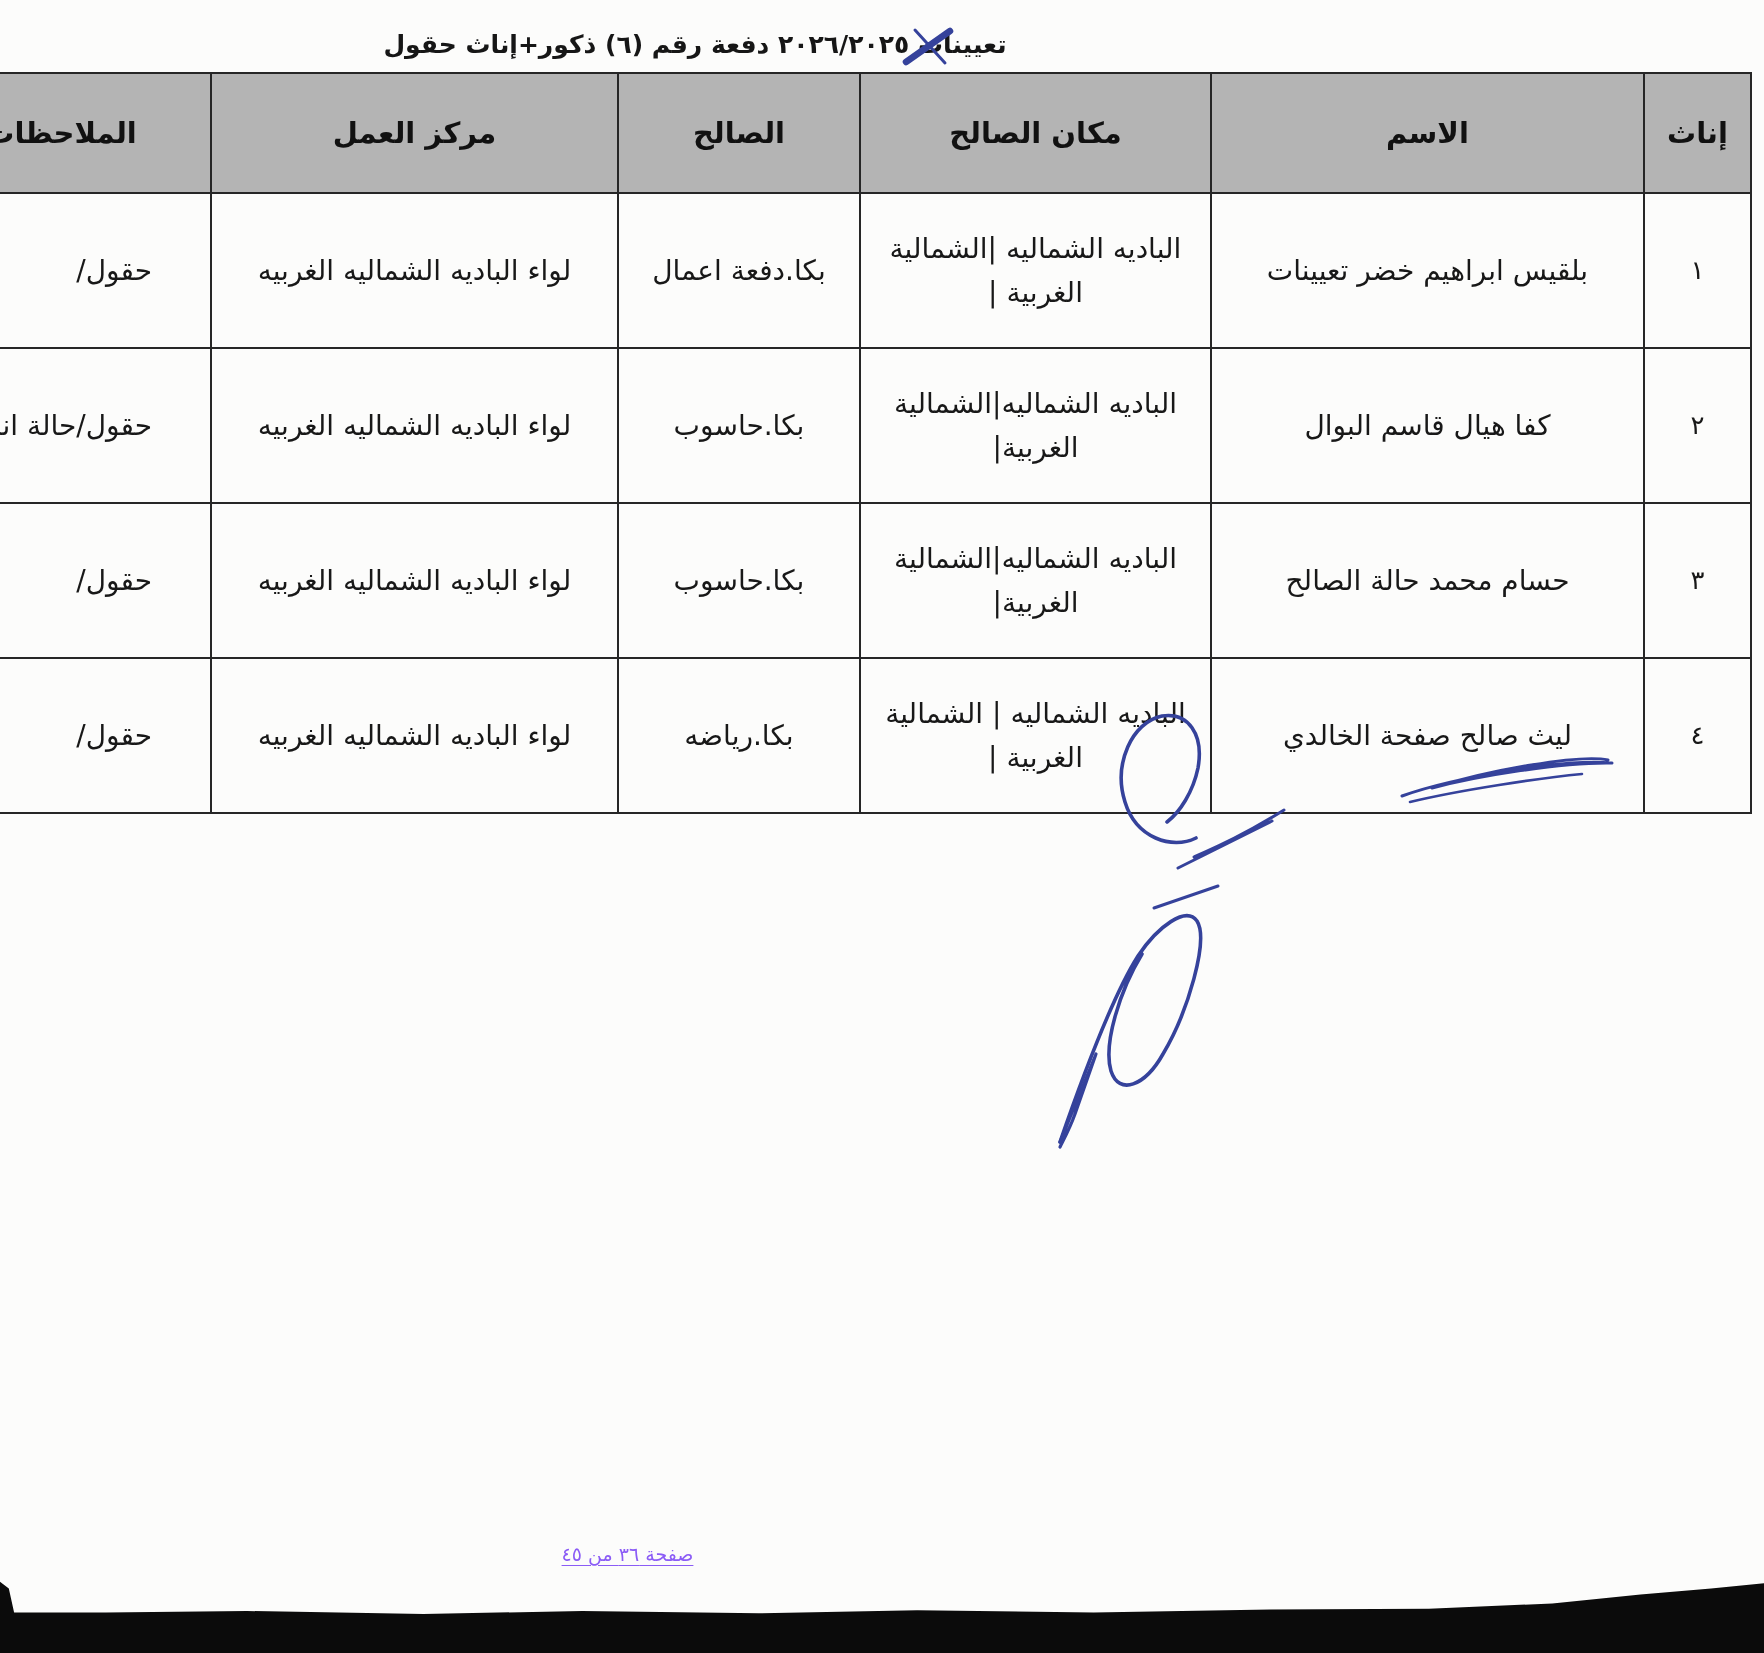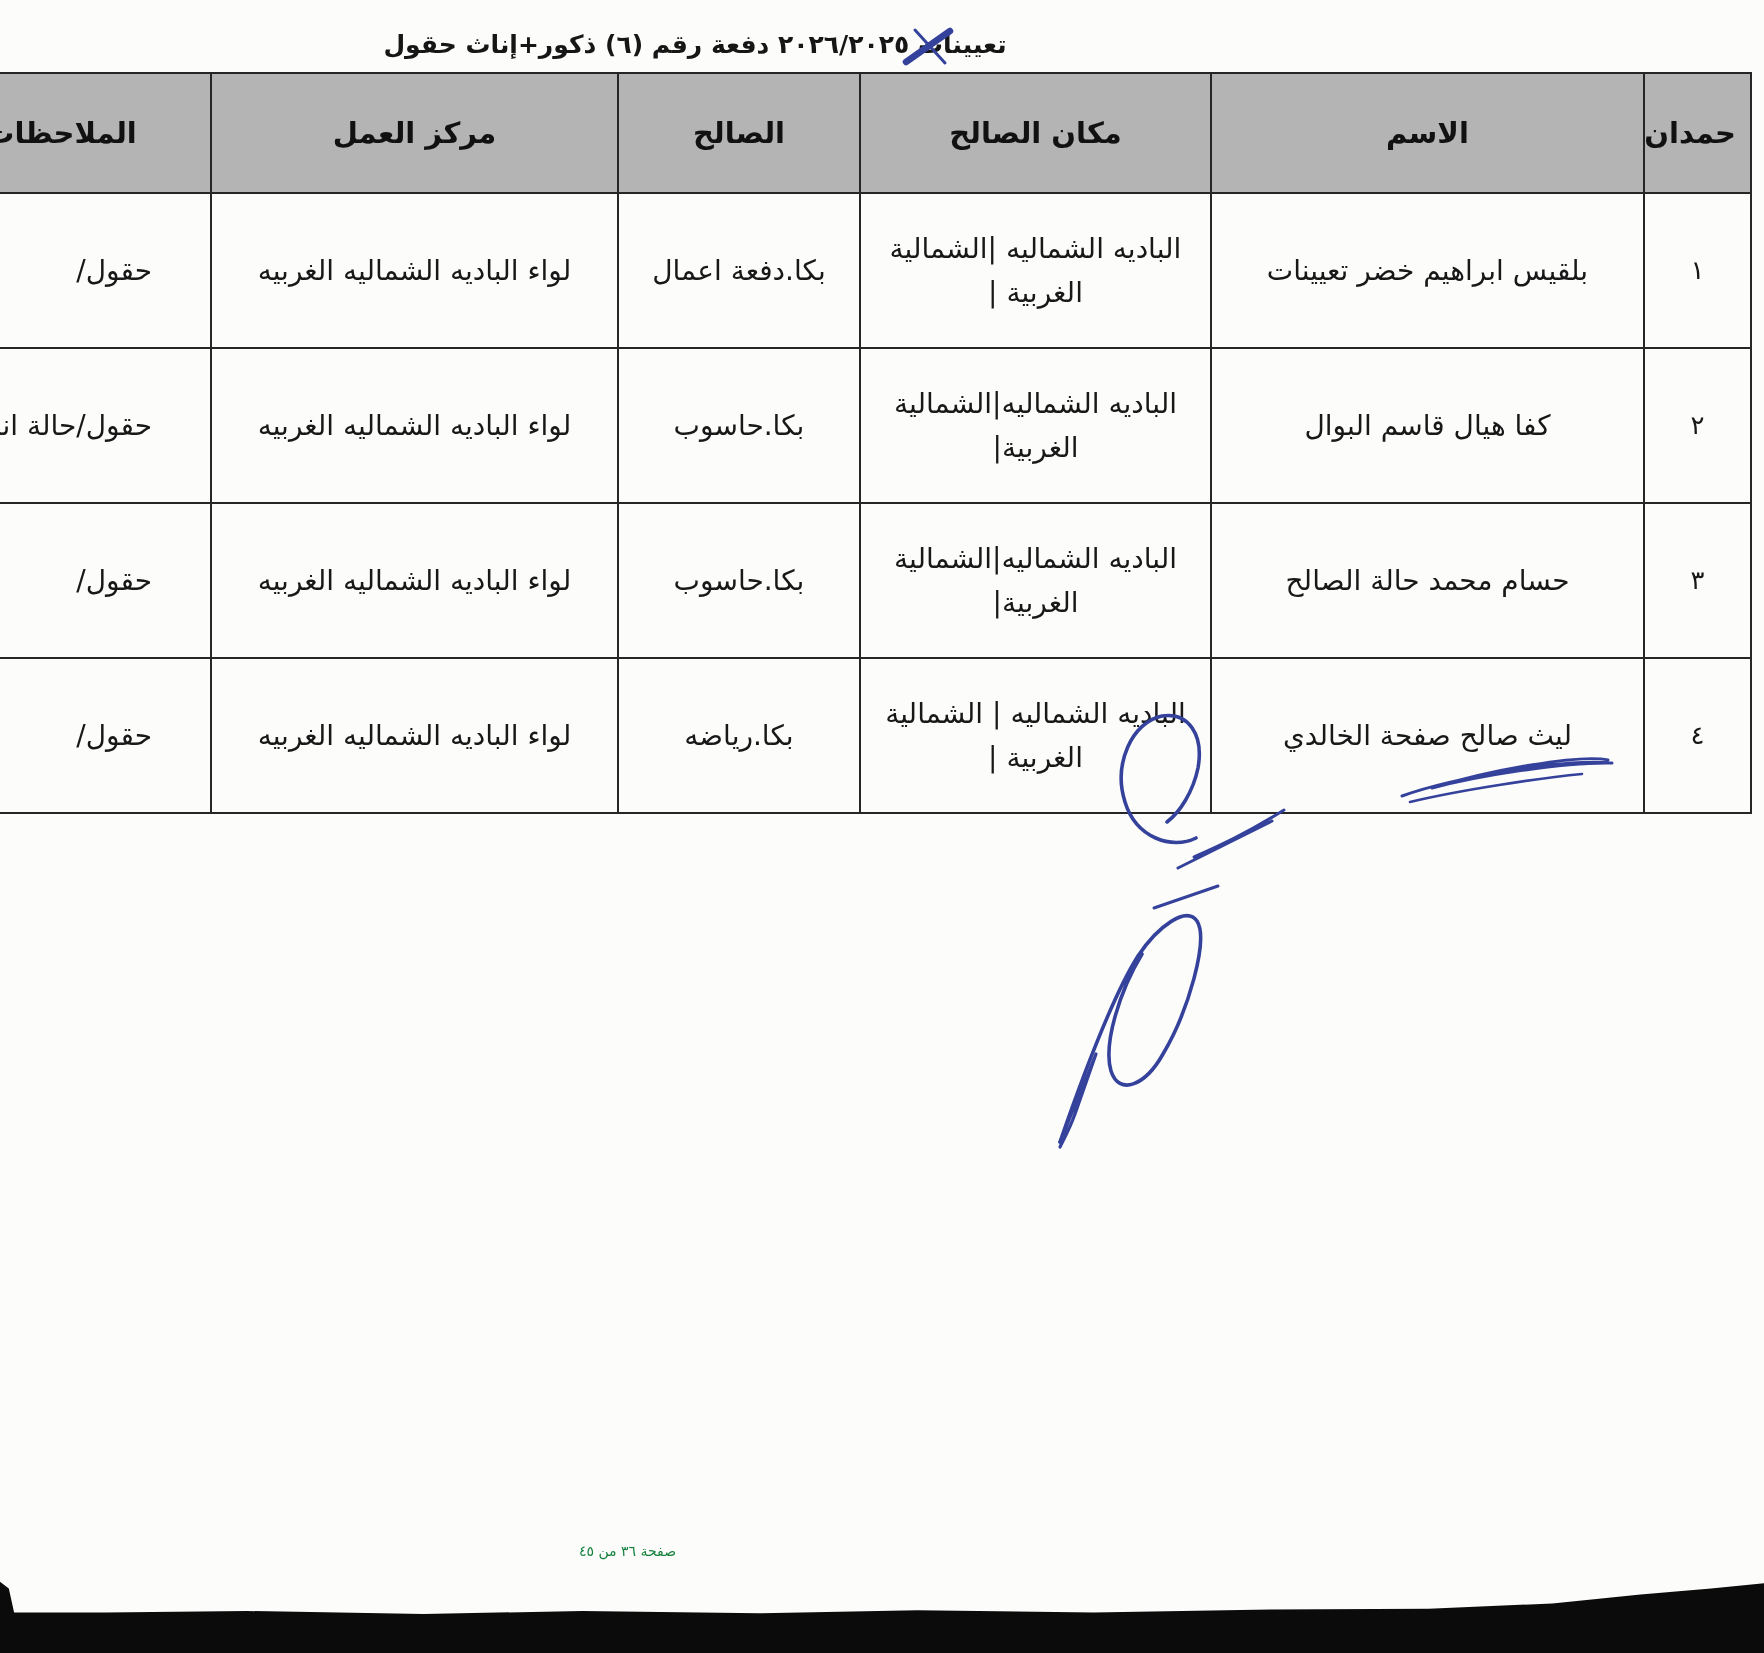--- a/index.html
+++ b/index.html
@@ -24,21 +24,21 @@
   col.c-major{width:242px;} col.c-center{width:407px;} col.c-notes{width:300px;}
   td.cell-num{font-size:26px;}
   td.cell-notes{text-align:start;padding-inline-start:58px;white-space:nowrap;}
   td.cell-res{padding:18px 22px;}
 
   
   .signature{position:absolute;top:690px;left:1020px;width:640px;height:475px;pointer-events:none;}
 
   
   .page-num{position:absolute;top:1543px;left:545px;width:165px;text-align:center;
-            direction:rtl;font-size:14px;color:#15803d;
+            direction:rtl;font-size:19px;color:#8b5cf6;text-decoration:underline;
             text-underline-offset:4px;}
 
   
   .scan-bar{position:absolute;left:0;top:1578px;width:1764px;height:75px;background:#0b0b0b;
             clip-path:polygon(0% 5%,0.5% 14%,0.8% 46%,6% 46%,14% 44%,24% 48%,33% 44%,
                               43% 47%,52% 43%,62% 46%,72% 42%,81% 41%,88% 34%,
                               93% 22%,97% 14%,100% 7%,100% 100%,0% 100%);}
 </style>
 </head>
 <body>
@@ -56,21 +56,21 @@
     <colgroup>
       <col class="c-num">
         <col class="c-name">
         <col class="c-res">
       <col class="c-major">
         <col class="c-center">
         <col class="c-notes">
     </colgroup>
     <thead>
       <tr>
-        <th>حمدان</th>
+        <th>إناث</th>
         <th>الاسم</th>
         <th>مكان الصالح</th>
         <th>الصالح</th>
         <th>مركز العمل</th>
         <th>الملاحظات</th>
       </tr>
     </thead>
     <tbody>
       <tr>
         <td class="cell-num">١</td>

